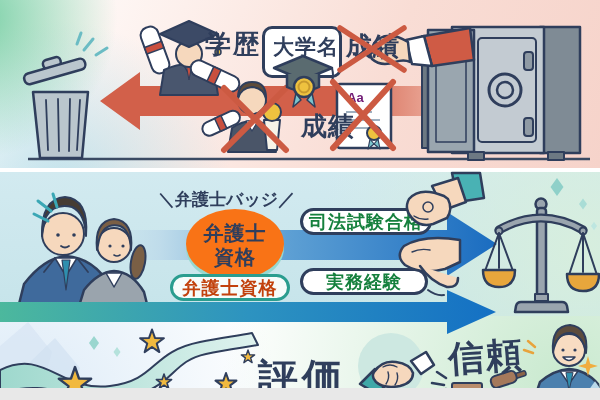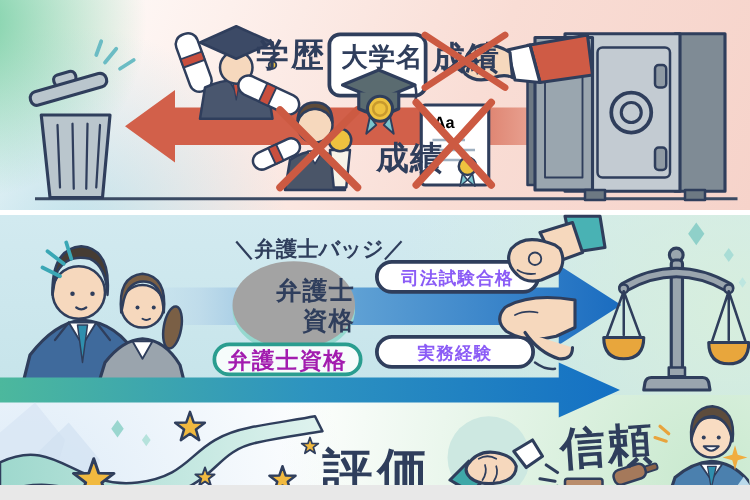--- a/index.html
+++ b/index.html
@@ -34,35 +34,35 @@
   
   .jp{font-weight:bold;color:#2f3e5c;white-space:nowrap;line-height:1;}
   .t-gakureki{left:205px;top:31px;font-size:26px;letter-spacing:2px;}
   .t-seiseki1{left:346px;top:33px;font-size:26px;letter-spacing:1px;}
   .t-seiseki2{left:301px;top:113px;font-size:26px;letter-spacing:1px;}
   .box-univ{
     left:262px;top:26px;width:80px;height:52px;background:#fff;
     border:3px solid #2f3e5c;border-radius:10px;box-sizing:border-box;text-align:right;
   }
   .box-univ .txt{font-size:21px;margin-top:7px;letter-spacing:1px;}
-  .t-aa{left:347px;top:90px;font-size:13px;color:#000000;font-weight:bold;}
-  .t-badge{left:172px;top:191px;width:152px;text-align:right;font-size:17px;letter-spacing:0px;}
+  .t-aa{left:347px;top:90px;font-size:13px;color:#701a75;font-weight:bold;}
+  .t-badge{left:158px;top:191px;width:152px;text-align:left;font-size:17px;letter-spacing:0px;}
   .blob-shikaku{
-    left:186px;top:209px;width:98px;height:70px;background:#a3a3a3;border-radius:50%;
-    box-shadow:0 4px 0 0 #96d8cf;text-align:right;
+    left:186px;top:209px;width:98px;height:70px;background:#f97316;border-radius:50%;
+    box-shadow:0 4px 0 0 #96d8cf;text-align:center;
   }
   .blob-shikaku .txt{font-size:20px;line-height:1.2;padding-top:12px;letter-spacing:1px;}
   .pill-teal{
     left:170px;top:274px;width:120px;height:27px;background:#f6fcfb;
     border:3px solid #2a9d8f;border-radius:16px;box-sizing:border-box;
-    color:#a21caf;font-size:18px;font-weight:bold;text-align:center;line-height:22px;letter-spacing:1px;
+    color:#c2410c;font-size:18px;font-weight:bold;text-align:center;line-height:22px;letter-spacing:1px;
   }
   .pill{
     background:#ffffff;border:3px solid #2f3e5c;border-radius:14px;box-sizing:border-box;
-    text-align:center;font-size:14px;font-weight:bold;color:#8b5cf6;letter-spacing:1px;line-height:22px;
+    text-align:center;font-size:18px;font-weight:bold;color:#15803d;letter-spacing:1px;line-height:22px;
   }
   .pill1{left:300px;top:208px;width:132px;height:27px;}
   .pill2{left:298px;top:238px;width:130px;height:27px;}
   .pill3{left:300px;top:268px;width:128px;height:27px;text-align:center;}
   .t-hyouka{left:258px;top:358px;font-size:40px;letter-spacing:4px;}
   .t-shinrai{left:448px;top:339px;font-size:36px;letter-spacing:2px;transform:rotate(-4deg);}
 </style>
 </head>
 <body>
 

